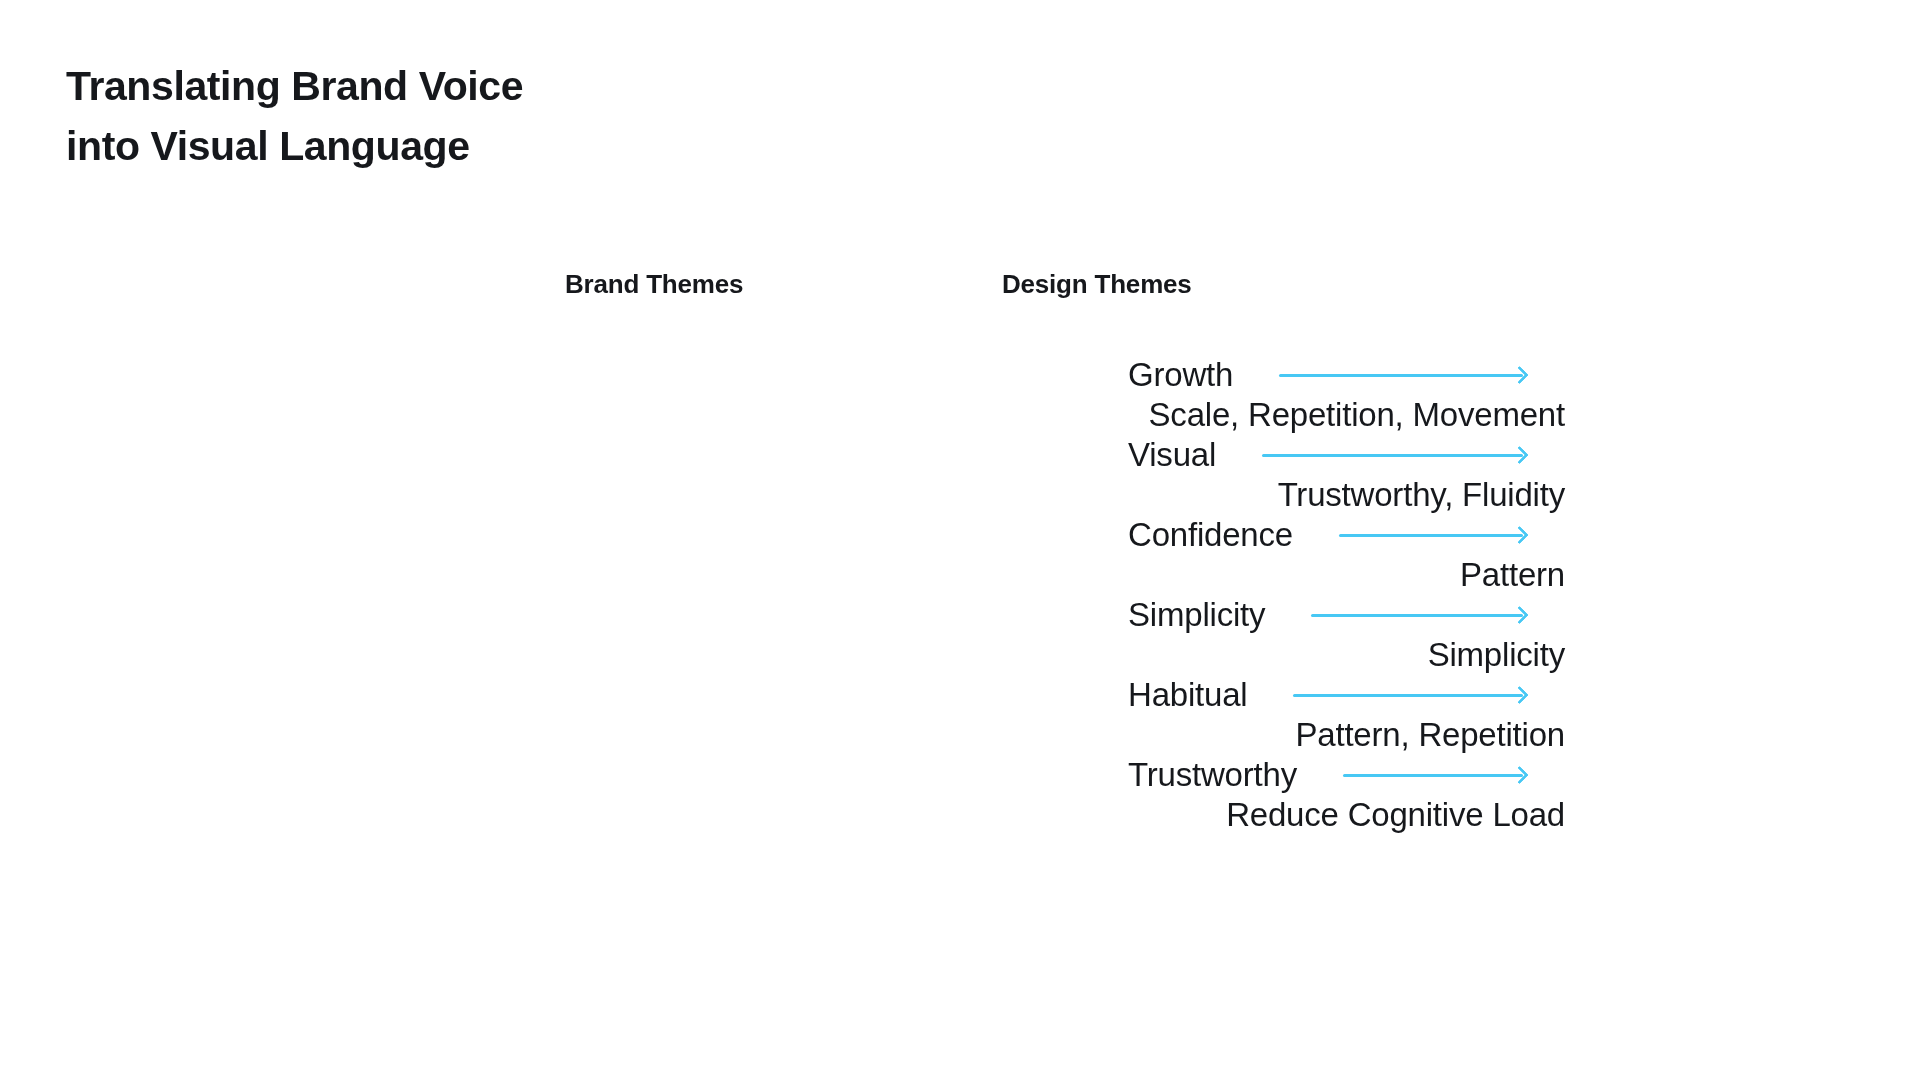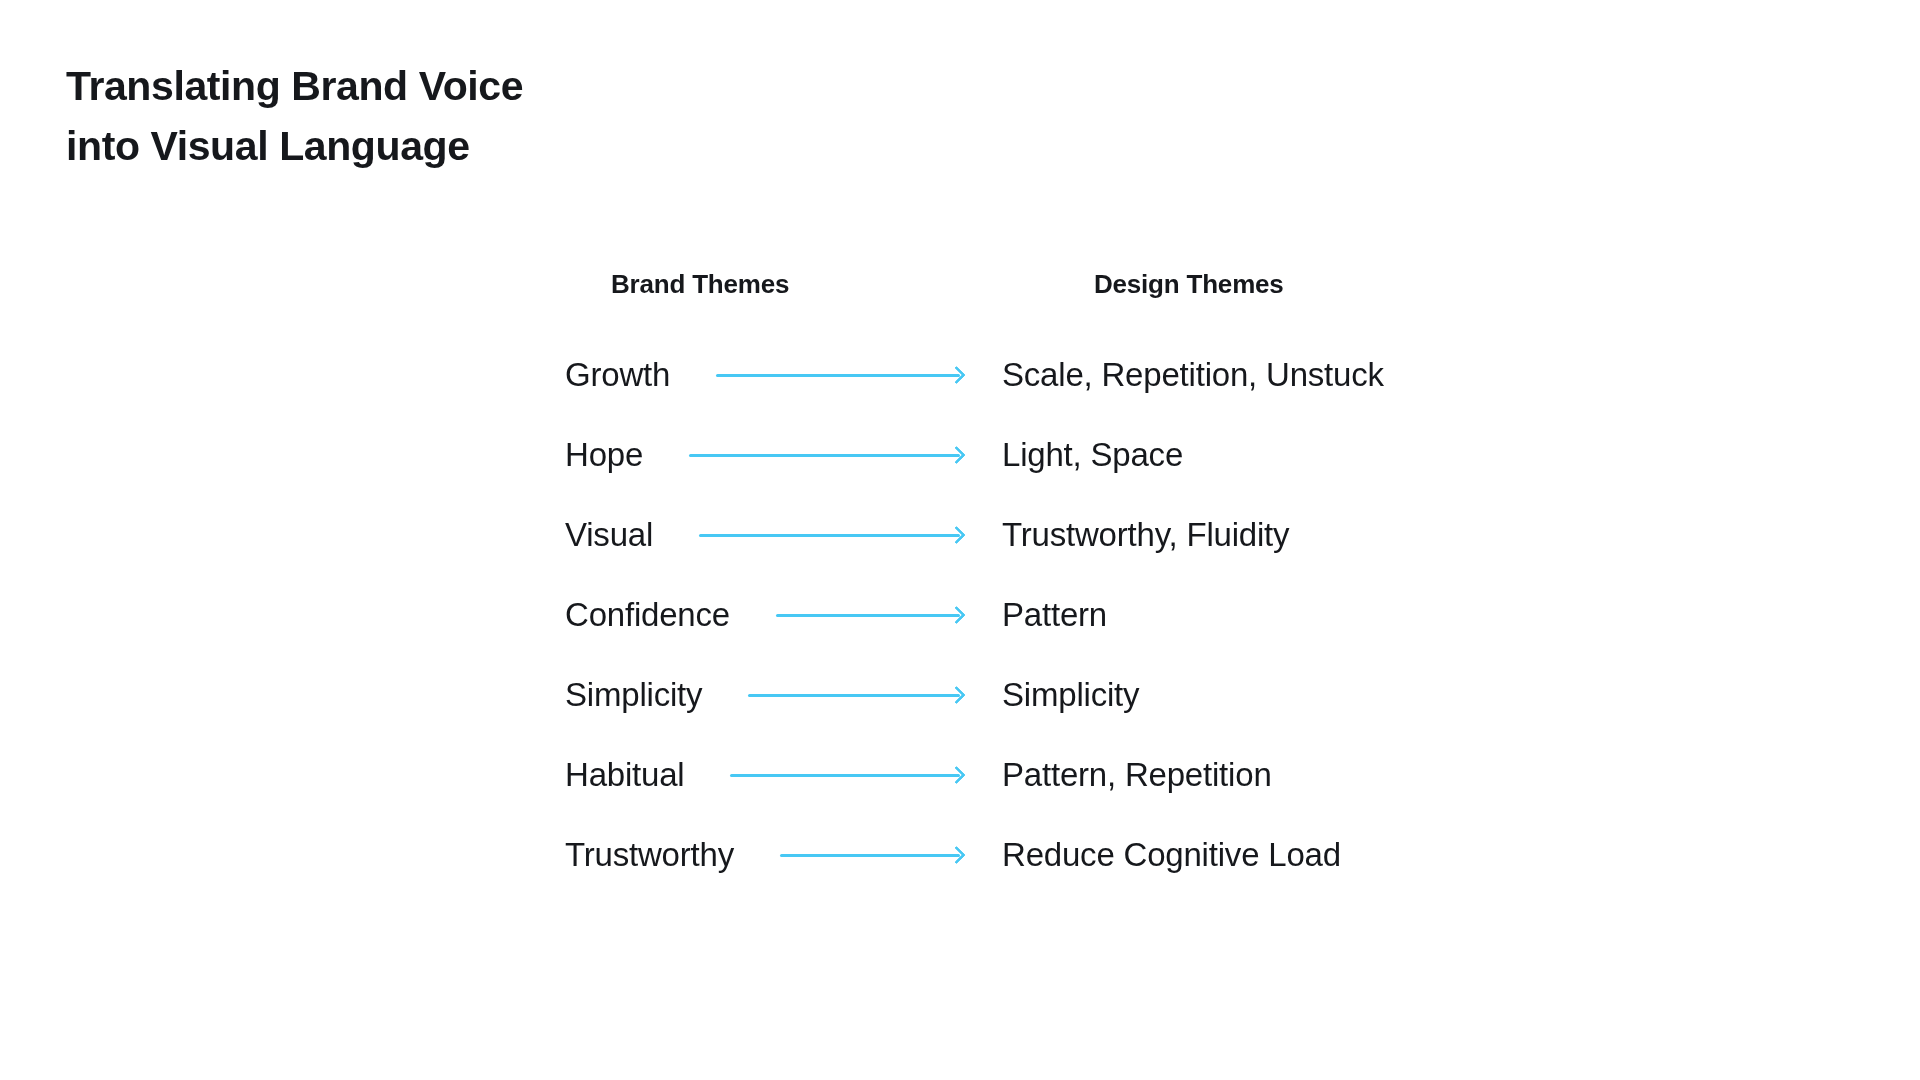--- a/index.html
+++ b/index.html
@@ -34,33 +34,33 @@
     left: 565px; top: 268px;
     display: flex;
     align-items: center;
   }
   .header-cell {
     font-size: 26px;
     font-weight: 700;
     line-height: 32px;
     letter-spacing: -0.2px;
     white-space: nowrap;
-    margin-left: 46px;
   }
   .header-cell.brand { width: 437px; }
 
   .rows {
     position: absolute;
     left: 565px; top: 355px;
     width: 1000px;
   }
   .row {
     display: flex;
-    align-items: flex-start;
+    align-items: flex-end;
     height: 80px;
+    flex-direction: column;
   }
   .brand-cell {
     width: 437px;
     display: flex;
     align-items: center;
   }
   .label {
     font-size: 33px;
     font-weight: 400;
     line-height: 40px;
@@ -113,33 +113,23 @@
 
   <div class="rows" id="rows">
     <div class="row">
       <div class="brand-cell">
         <span class="label brand-label">Growth</span>
         <span class="arrow">
           <span class="arrow-line"></span>
           <span class="arrow-head"></span>
         </span>
       </div>
-      <span class="label design-label">Scale, Repetition, Unstuck</span>
+      <span class="label design-label">Scale, Repetition, Movement</span>
     </div>
 
-    <div class="row">
-      <div class="brand-cell">
-        <span class="label brand-label">Hope</span>
-        <span class="arrow">
-          <span class="arrow-line"></span>
-          <span class="arrow-head"></span>
-        </span>
-      </div>
-      <span class="label design-label">Light, Space</span>
-    </div>
 
     <div class="row">
       <div class="brand-cell">
         <span class="label brand-label">Visual</span>
         <span class="arrow">
           <span class="arrow-line"></span>
           <span class="arrow-head"></span>
         </span>
       </div>
       <span class="label design-label">Trustworthy, Fluidity</span>

